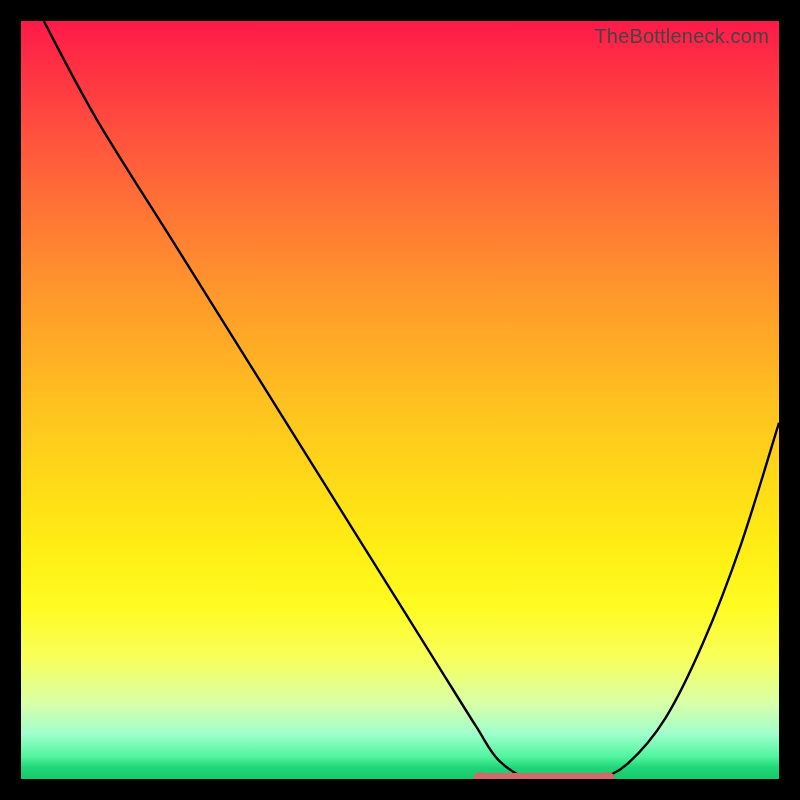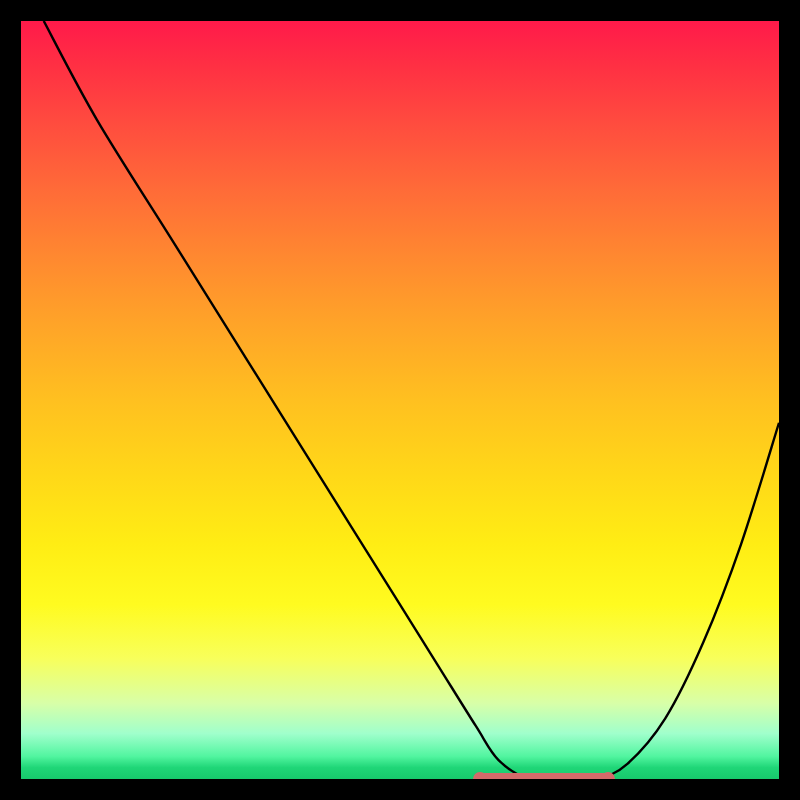--- a/index.html
+++ b/index.html
@@ -73,19 +73,20 @@
   }
   .flat-marker::before { left: -3px; }
   .flat-marker::after  { right: -3px; }
 </style>
 </head>
 <body>
 
 <div class="plot-area">
   <div class="gradient-bg"></div>
 
+  <div class="watermark">TheBottleneck.com</div>
 
   <svg class="curve" viewBox="0 0 758 758" preserveAspectRatio="none">
     <path id="curve-path" fill="none" stroke="#000" stroke-width="2.4" d="M 22.74 0 C 31.583333333333332 16.42333333333333, 54.32333333333334 61.903333333333286, 75.8 98.53999999999996 C 97.27666666666666 135.17666666666665, 126.33333333333333 179.39333333333337, 151.6 219.82000000000005 C 176.86666666666667 260.2466666666667, 202.13333333333333 300.6733333333333, 227.4 341.09999999999997 C 252.66666666666669 381.52666666666664, 277.93333333333334 421.9533333333333, 303.2 462.38 C 328.46666666666664 502.8066666666667, 360.05 553.3399999999999, 379 583.66 C 397.95 613.98, 404.2666666666667 624.0866666666666, 416.90000000000003 644.3 C 429.53333333333336 664.5133333333333, 444.6933333333333 689.1483333333334, 454.8 704.94 C 464.9066666666667 720.7316666666667, 468.6966666666667 730.2066666666666, 477.54 739.05 C 486.3833333333333 747.8933333333333, 496.49 754.8416666666667, 507.86 758 C 519.23 761.1583333333333, 534.39 758, 545.76 758 C 557.13 758, 565.9733333333334 760.5266666666666, 576.08 758 C 586.1866666666667 755.4733333333334, 595.03 752.9466666666667, 606.4 742.84 C 617.77 732.7333333333333, 631.6666666666666 717.5733333333334, 644.3 697.36 C 656.9333333333333 677.1466666666666, 669.5666666666667 650.6166666666666, 682.2 621.56 C 694.8333333333334 592.5033333333333, 707.4666666666667 559.6566666666666, 720.1 523.02 C 732.7333333333333 486.3833333333333, 751.6833333333334 421.9533333333333, 758 401.74"></path>
   </svg>
 
   <div id="flat" class="flat-marker" style="left: 454.8px; width: 136.44px; top: 752px;"></div>
 </div>
 
 </body></html>

